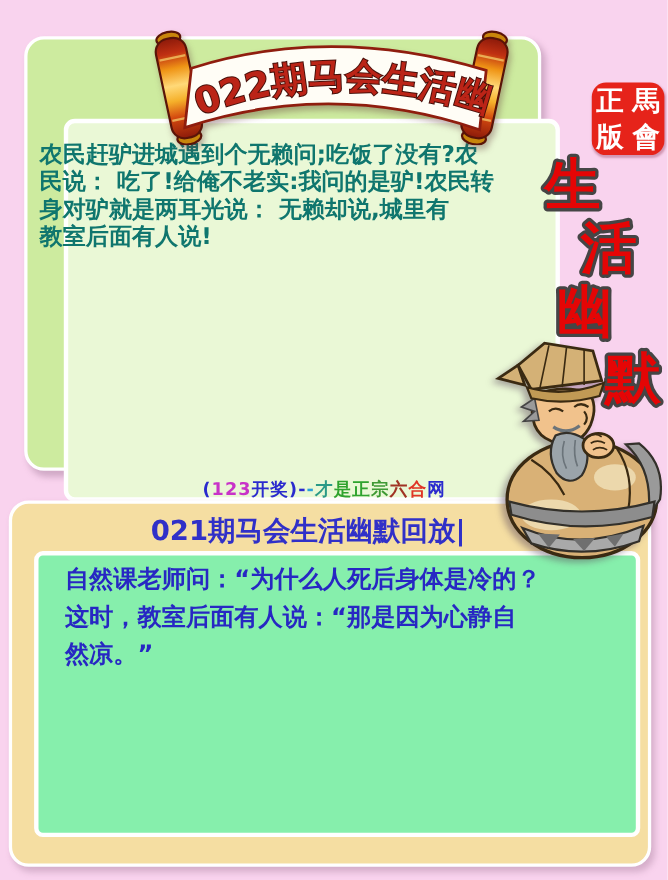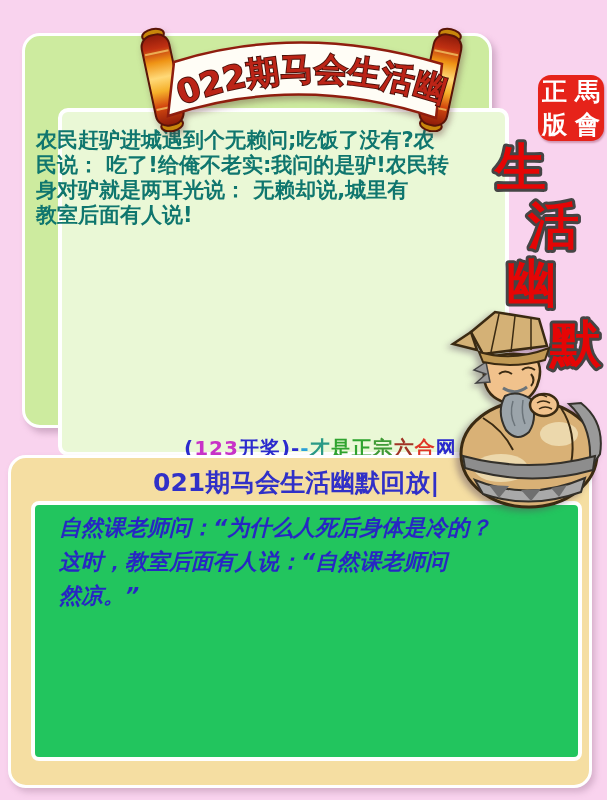--- a/index.html
+++ b/index.html
@@ -26,31 +26,31 @@
     grid-template-columns:1fr 1fr;grid-template-rows:1fr 1fr;
     align-items:center;justify-items:center;color:#ffffff;
     font-size:25px;font-weight:bold;box-shadow:1px 2px 2px rgba(150,60,90,.4);}
 
   
   .vtitle{position:absolute;left:488px;top:133px;width:119px;height:240px;}
   .vtitle text{font-size:51px;font-weight:bold;fill:#e50505;stroke:#454545;
     stroke-width:6px;paint-order:stroke;stroke-linejoin:round;}
 
   
-  .promo-line{position:absolute;left:184px;top:435px;font-size:20px;
+  .promo-line{position:absolute;left:184px;top:435px;font-size:16px;
     font-weight:bold;white-space:nowrap;letter-spacing:1px;}
 
   
   .cream-outer{position:absolute;left:8px;top:455px;width:578px;height:327px;
     background:#f5dea2;border:3px solid #ffffff;border-radius:18px;
     box-shadow:3px 4px 6px rgba(170,130,160,.45);}
   .replay-header{position:absolute;left:126px;top:8px;color:#3030c8;
-    font-size:25px;font-weight:bold;white-space:nowrap;margin-left:16px;}
+    font-size:25px;font-weight:bold;white-space:nowrap;}
   .cream-inner{position:absolute;left:20px;top:43px;width:543px;height:252px;
-    background:#22c55e;border:4px solid #ffffff;border-radius:8px;font-style:italic;}
+    background:#86efac;border:4px solid #ffffff;border-radius:8px;}
   .joke2{position:absolute;left:24px;top:6px;width:500px;color:#2727c3;
     font-size:22px;font-weight:bold;line-height:34px;}
   .joke2 .jl{white-space:nowrap;}
 
   
   .mascot{position:absolute;left:443px;top:308px;width:164px;height:202px;
     filter:drop-shadow(-4px 3px 3px rgba(90,70,90,.45));}
 </style>
 </head>
 <body>
@@ -117,21 +117,21 @@
     <text x="62" y="228">默</text>
   </svg>
 
   <div class="promo-line"><span style="color: rgb(42, 42, 206);">(</span><span style="color: rgb(200, 50, 200);">1</span><span style="color: rgb(200, 50, 200);">2</span><span style="color: rgb(200, 50, 200);">3</span><span style="color: rgb(42, 42, 206);">开</span><span style="color: rgb(42, 42, 206);">奖</span><span style="color: rgb(42, 42, 206);">)</span><span style="color: rgb(42, 42, 206);">-</span><span style="color: rgb(42, 160, 216);">-</span><span style="color: rgb(42, 154, 134);">才</span><span style="color: rgb(47, 163, 47);">是</span><span style="color: rgb(47, 163, 47);">正</span><span style="color: rgb(63, 154, 53);">宗</span><span style="color: rgb(160, 51, 36);">六</span><span style="color: rgb(224, 52, 38);">合</span><span style="color: rgb(42, 42, 206);">网</span></div>
 
   <div class="cream-outer">
     <div class="replay-header">021期马会生活幽默回放|</div>
     <div class="cream-inner">
       <div class="joke2">
         <div class="jl">自然课老师问：“为什么人死后身体是冷的？</div>
-        <div class="jl">这时，教室后面有人说：“自然课老师问</div>
+        <div class="jl">这时，教室后面有人说：“那是因为心静自</div>
         <div class="jl">然凉。”</div>
       </div>
     </div>
   </div>
 
   <svg class="mascot" viewBox="0 0 164 202">
 
     <ellipse cx="86" cy="146" rx="68" ry="53" fill="#d9b176" stroke="#3a2a12" stroke-width="3"></ellipse>
     <ellipse cx="58" cy="160" rx="27" ry="14" fill="#ecd8ac"></ellipse>
     <ellipse cx="116" cy="126" rx="19" ry="12" fill="#ecd8ac"></ellipse>

